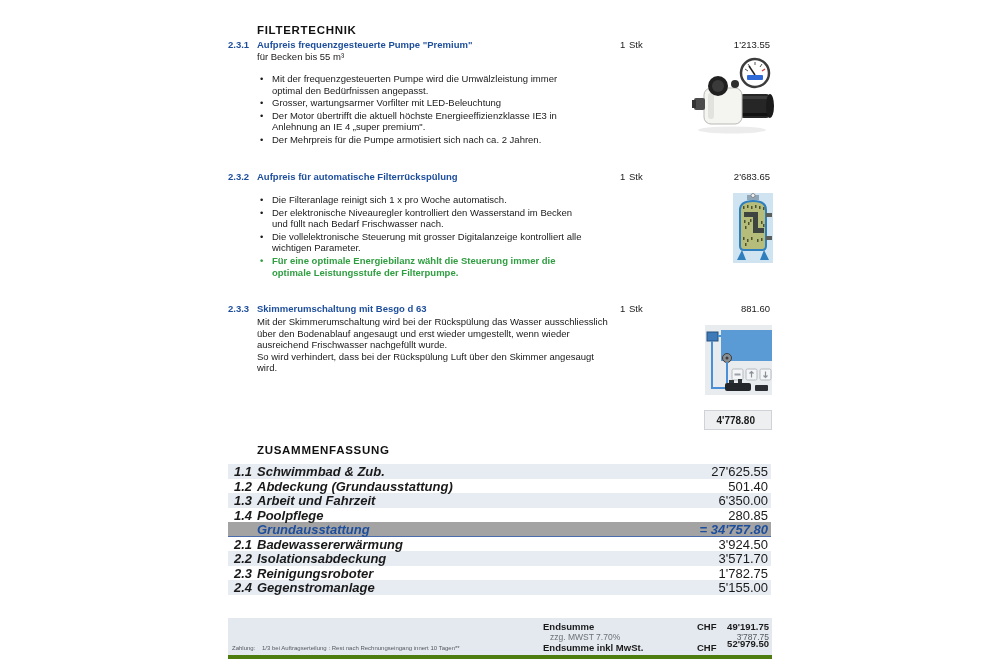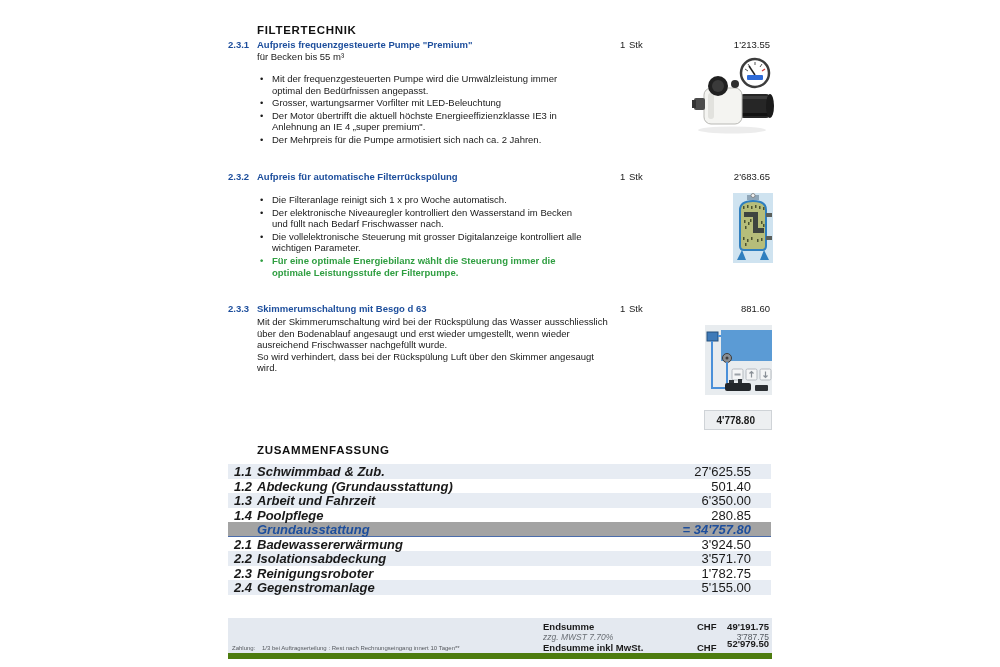--- a/index.html
+++ b/index.html
@@ -35,34 +35,34 @@
     justify-content:flex-end; padding-right:16px; box-sizing:border-box;
     font-size:10px; font-weight:bold;
   }
   
   .summary-title { position:absolute; left:257px; top:444px; font-size:11.5px;
     font-weight:bold; letter-spacing:0.7px; color:#111; }
   .summary-table { position:absolute; left:228px; top:464px; width:543px; }
   .srow { display:flex; align-items:flex-start; height:14.55px; font-size:13px; box-sizing:border-box; }
   .srow .num { width:29px; padding-left:6px; box-sizing:border-box; font-weight:bold; font-style:italic; }
   .srow .label { font-weight:bold; font-style:italic; }
-  .srow .val { margin-left:auto; padding-right:20px; }
+  .srow .val { margin-left:auto; padding-right:3px; }
   .srow.alt { background:#e7ecf3; }
   .srow.total { color:#1d4e9c; }
   .srow.total .val { font-weight:bold; font-style:italic; }
   .srow.total-a { background:#a3a3a3; border-bottom:1px solid #4a6cab; }
   .srow.total-b { background:#ffffff; border-bottom:2px solid #1d3f7a; }
   
   .totals-block {
     position:absolute; left:228px; top:618px; width:544px; height:41px;
-    background:#e4e9f0; border-bottom:6px solid #4d7c0f; box-sizing:border-box;padding-left:8px;
+    background:#e4e9f0; border-bottom:4px solid #4d7c0f; box-sizing:border-box;padding-left:8px;
   }
   .totals-block .t { position:absolute; font-size:9.5px; }
   .t-end-label   { left:315px; top:3px;  font-weight:bold; }
-  .t-mwst-label  { left:315px; top:14px; font-size:8.5px !important; color:#6b7076;font-style:italic; }
+  .t-mwst-label  { left:322px; top:14px; font-size:8.5px !important; color:#6b7076; }
   .t-incl-label  { left:315px; top:24px; font-weight:bold; }
   .t-chf-1       { left:469px; top:3px;  font-weight:bold; }
   .t-chf-2       { left:469px; top:24px; font-weight:bold; }
   .t-end-val     { right:3px;  top:3px;  font-weight:bold; }
   .t-mwst-val    { right:3px;  top:14px; font-size:8.5px !important; color:#555a60; }
   .t-incl-val    { right:3px;  top:20px; font-weight:bold; }
   .t-pay-label   { left:4px;   top:27px; font-size:6px !important; color:#55595e; }
   .t-pay-terms   { left:34px;  top:27px; font-size:6px !important; color:#55595e; }
 </style>
 </head>

